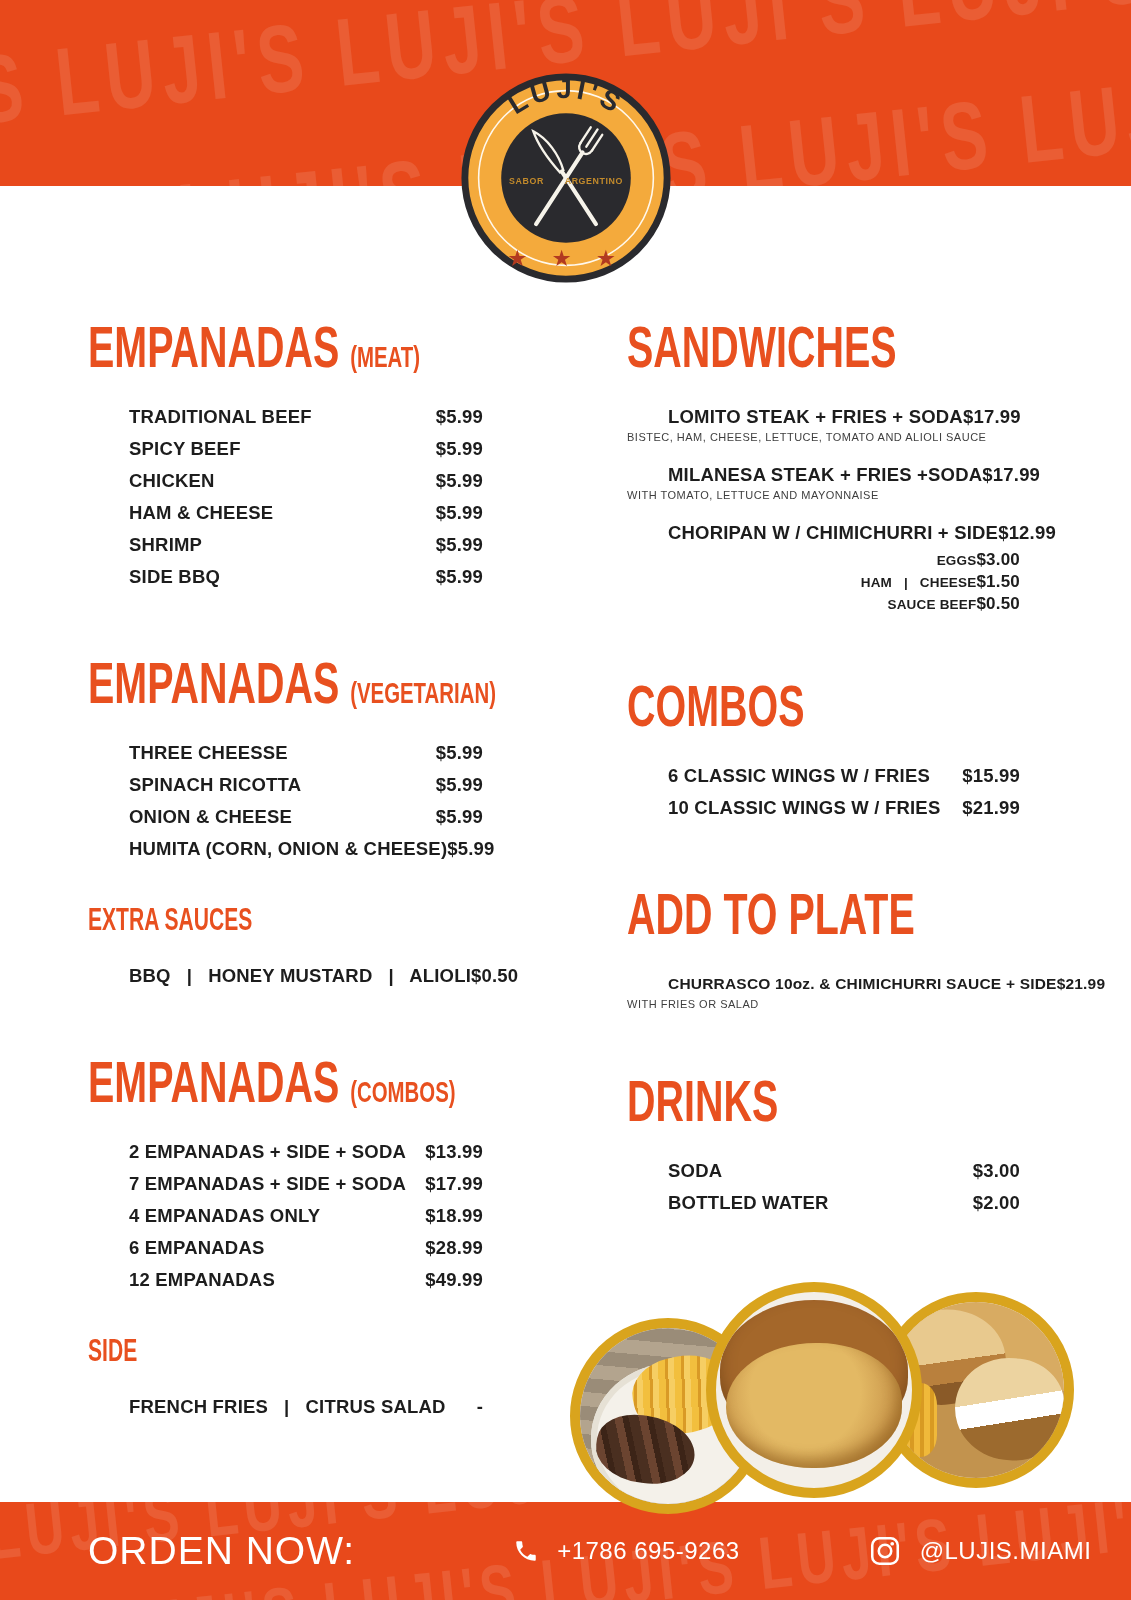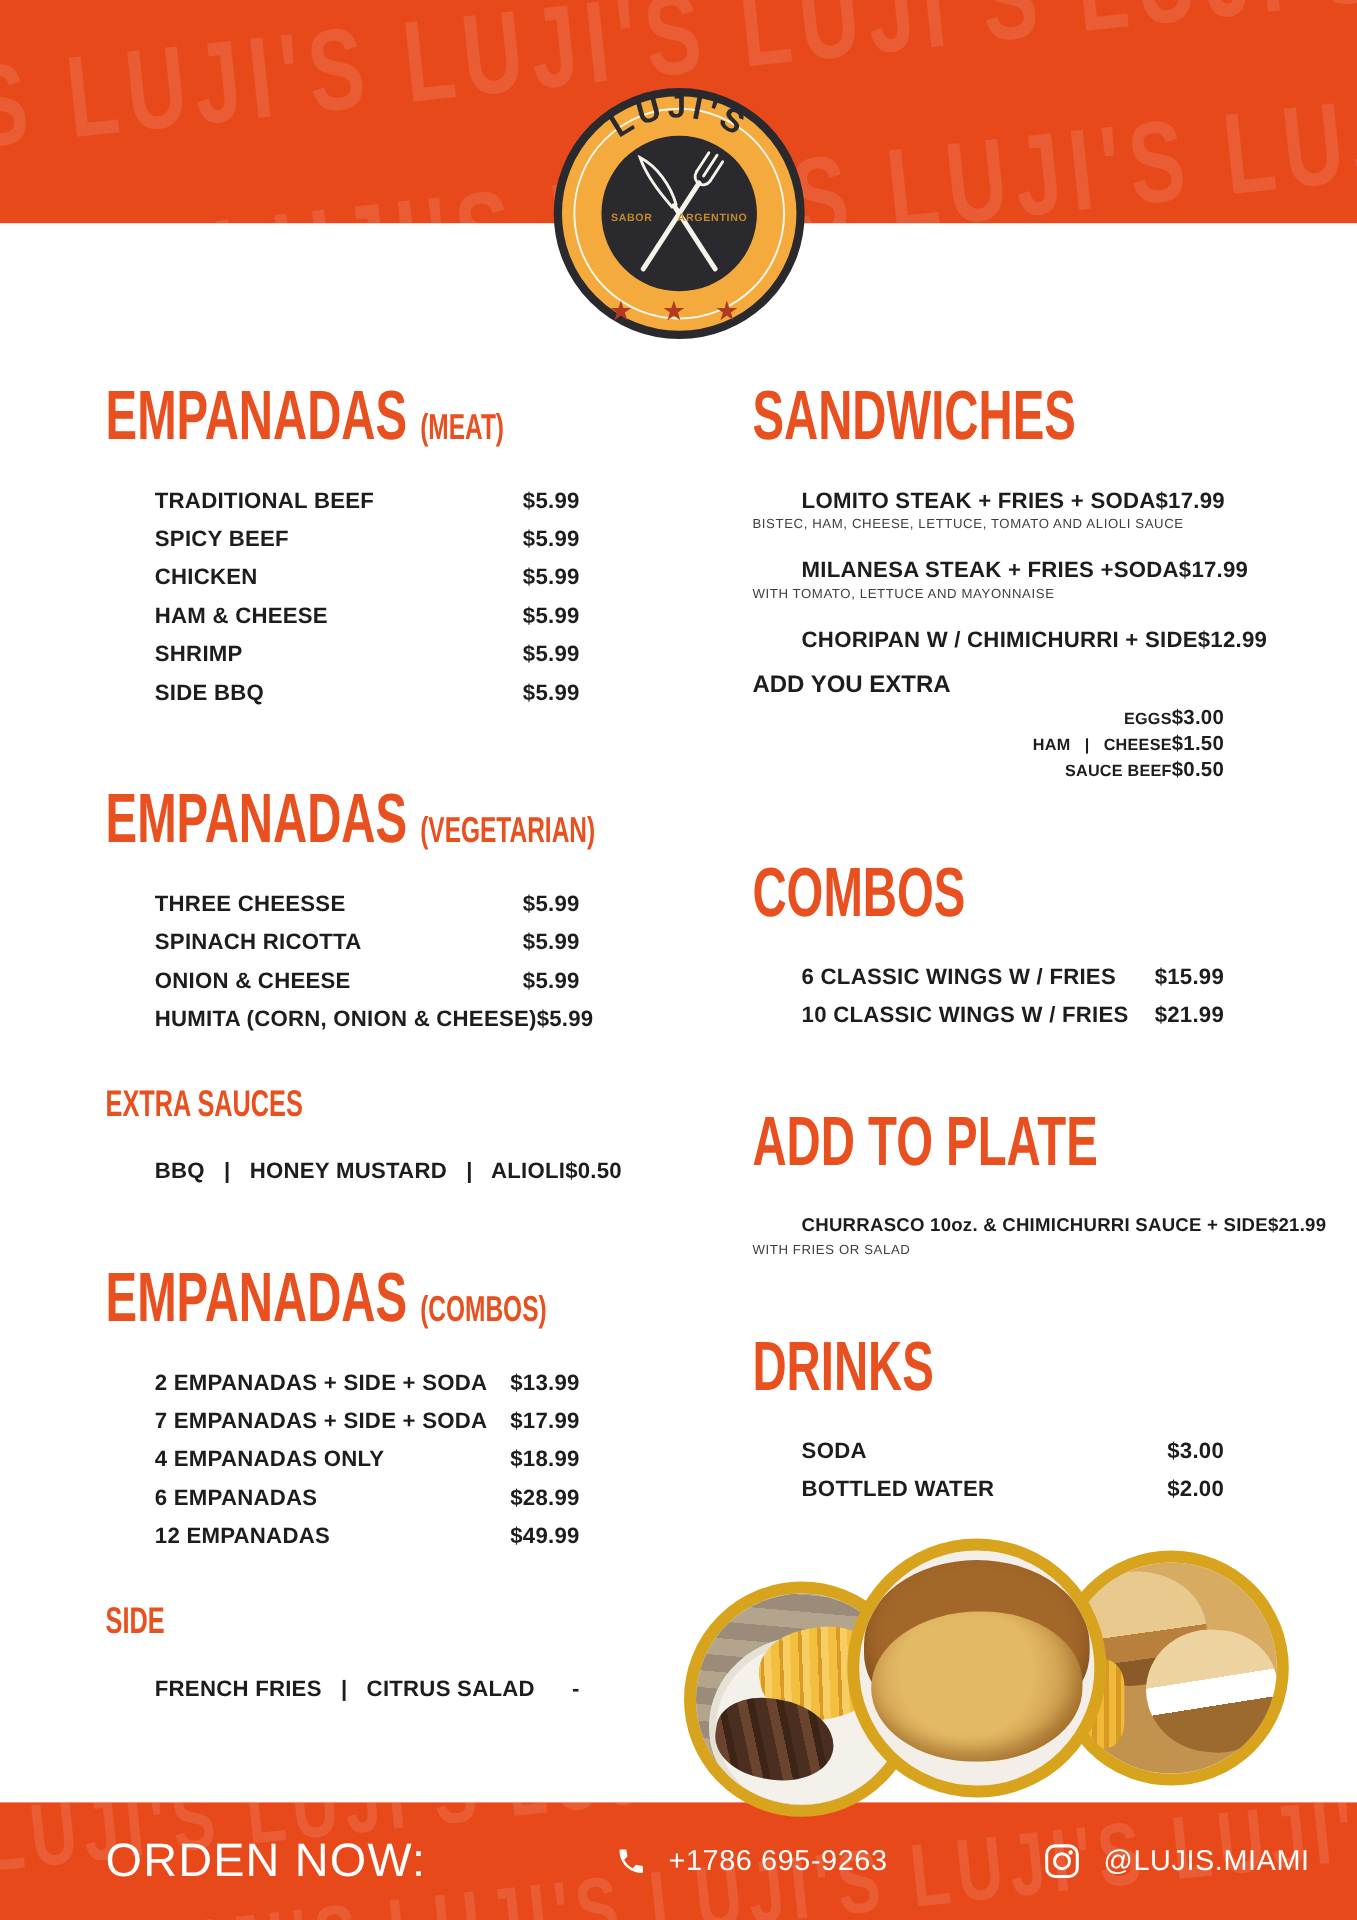--- a/index.html
+++ b/index.html
@@ -217,21 +217,20 @@
           <div class="desc">BISTEC, HAM, CHEESE, LETTUCE, TOMATO AND ALIOLI SAUCE</div>
           <div class="row">
             <span class="name">MILANESA STEAK + FRIES +SODA</span>
             <span class="price">$17.99</span>
           </div>
           <div class="desc">WITH TOMATO, LETTUCE AND MAYONNAISE</div>
           <div class="row">
             <span class="name">CHORIPAN W / CHIMICHURRI + SIDE</span>
             <span class="price">$12.99</span>
           </div>
-          <div class="group-head">ADD YOU EXTRA</div>
           <div class="row small">
             <span class="name">EGGS</span>
             <span class="price">$3.00</span>
           </div>
           <div class="row small">
             <span class="name">HAM   |   CHEESE</span>
             <span class="price">$1.50</span>
           </div>
           <div class="row small">
             <span class="name">SAUCE BEEF</span>

